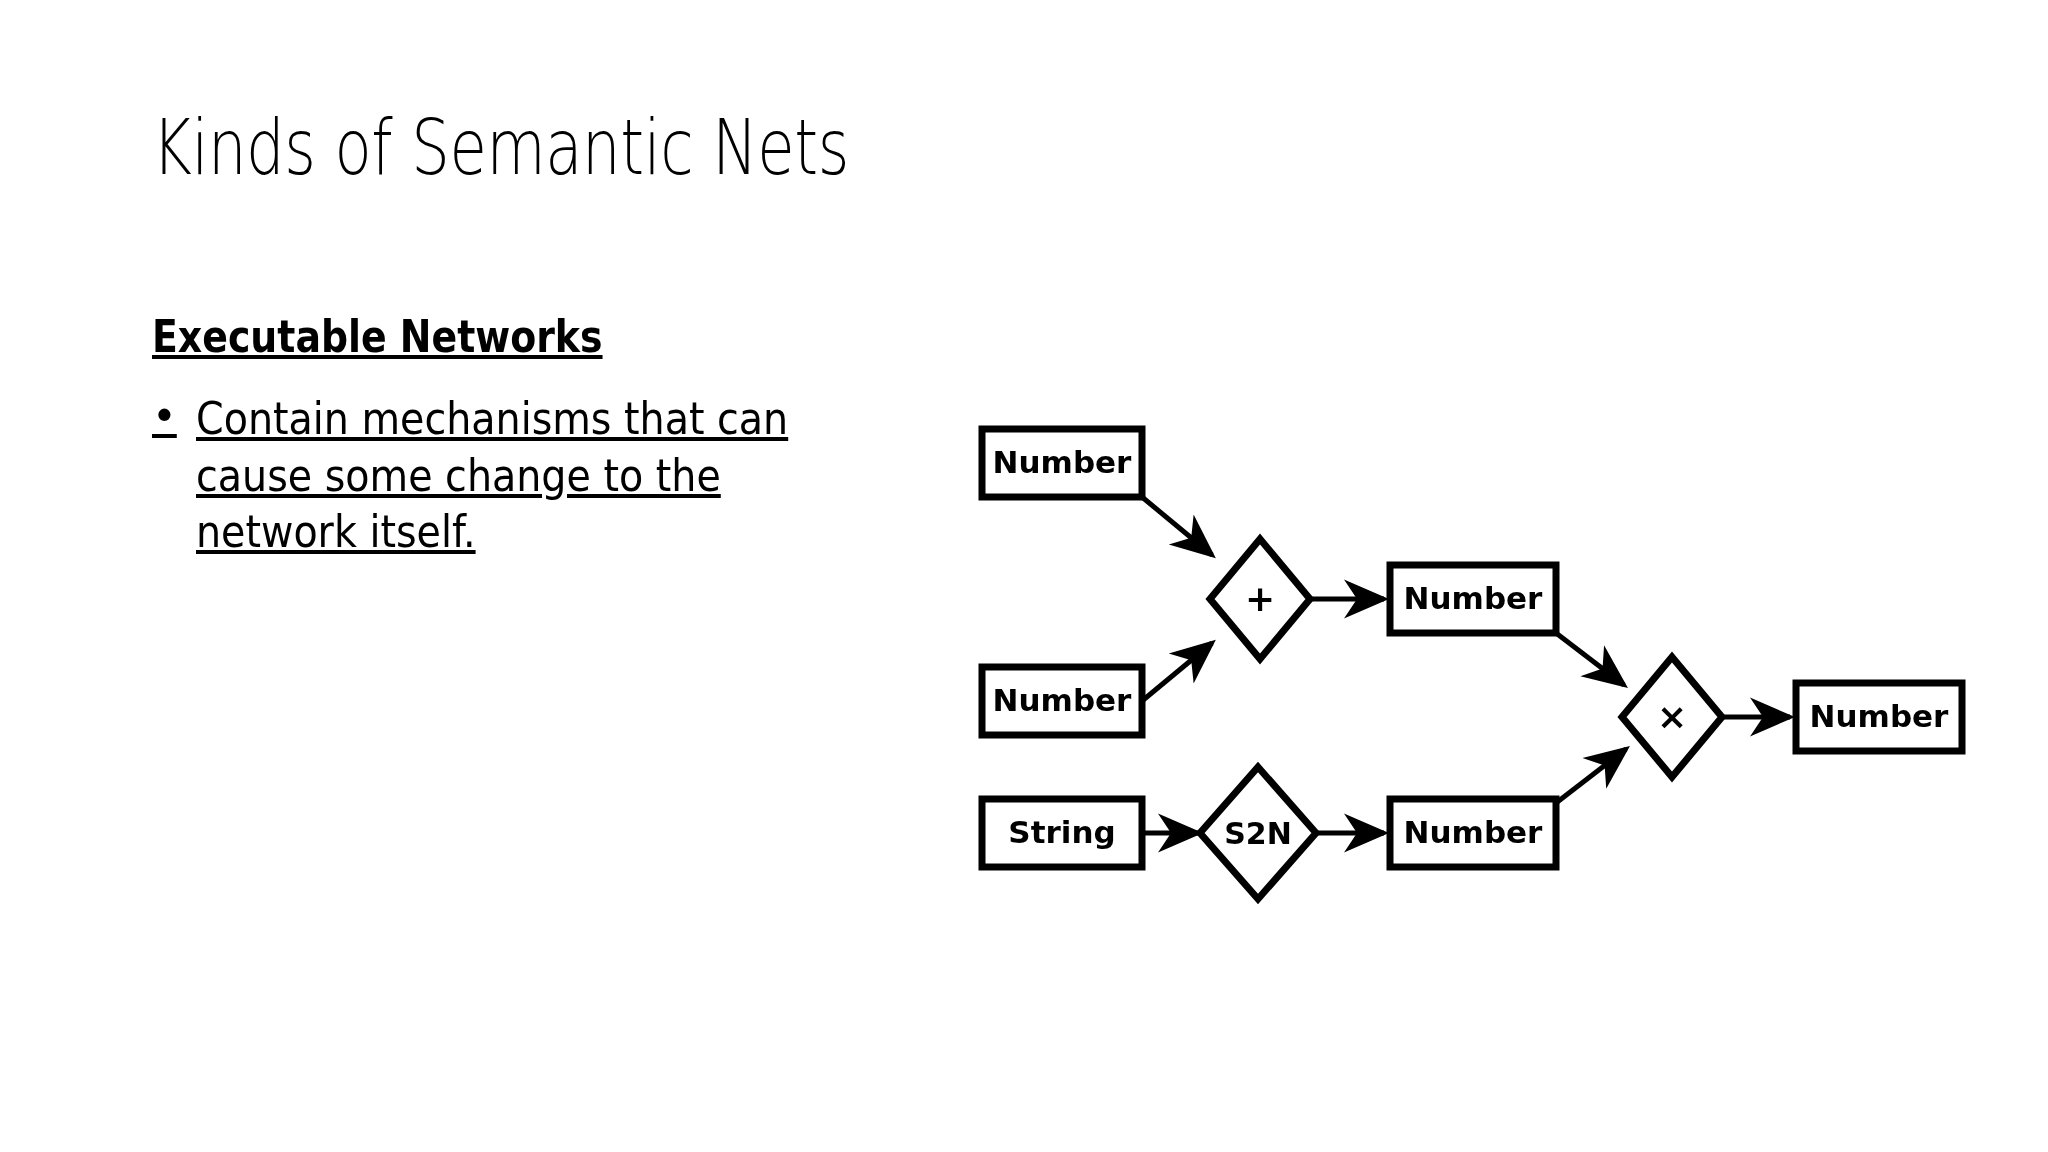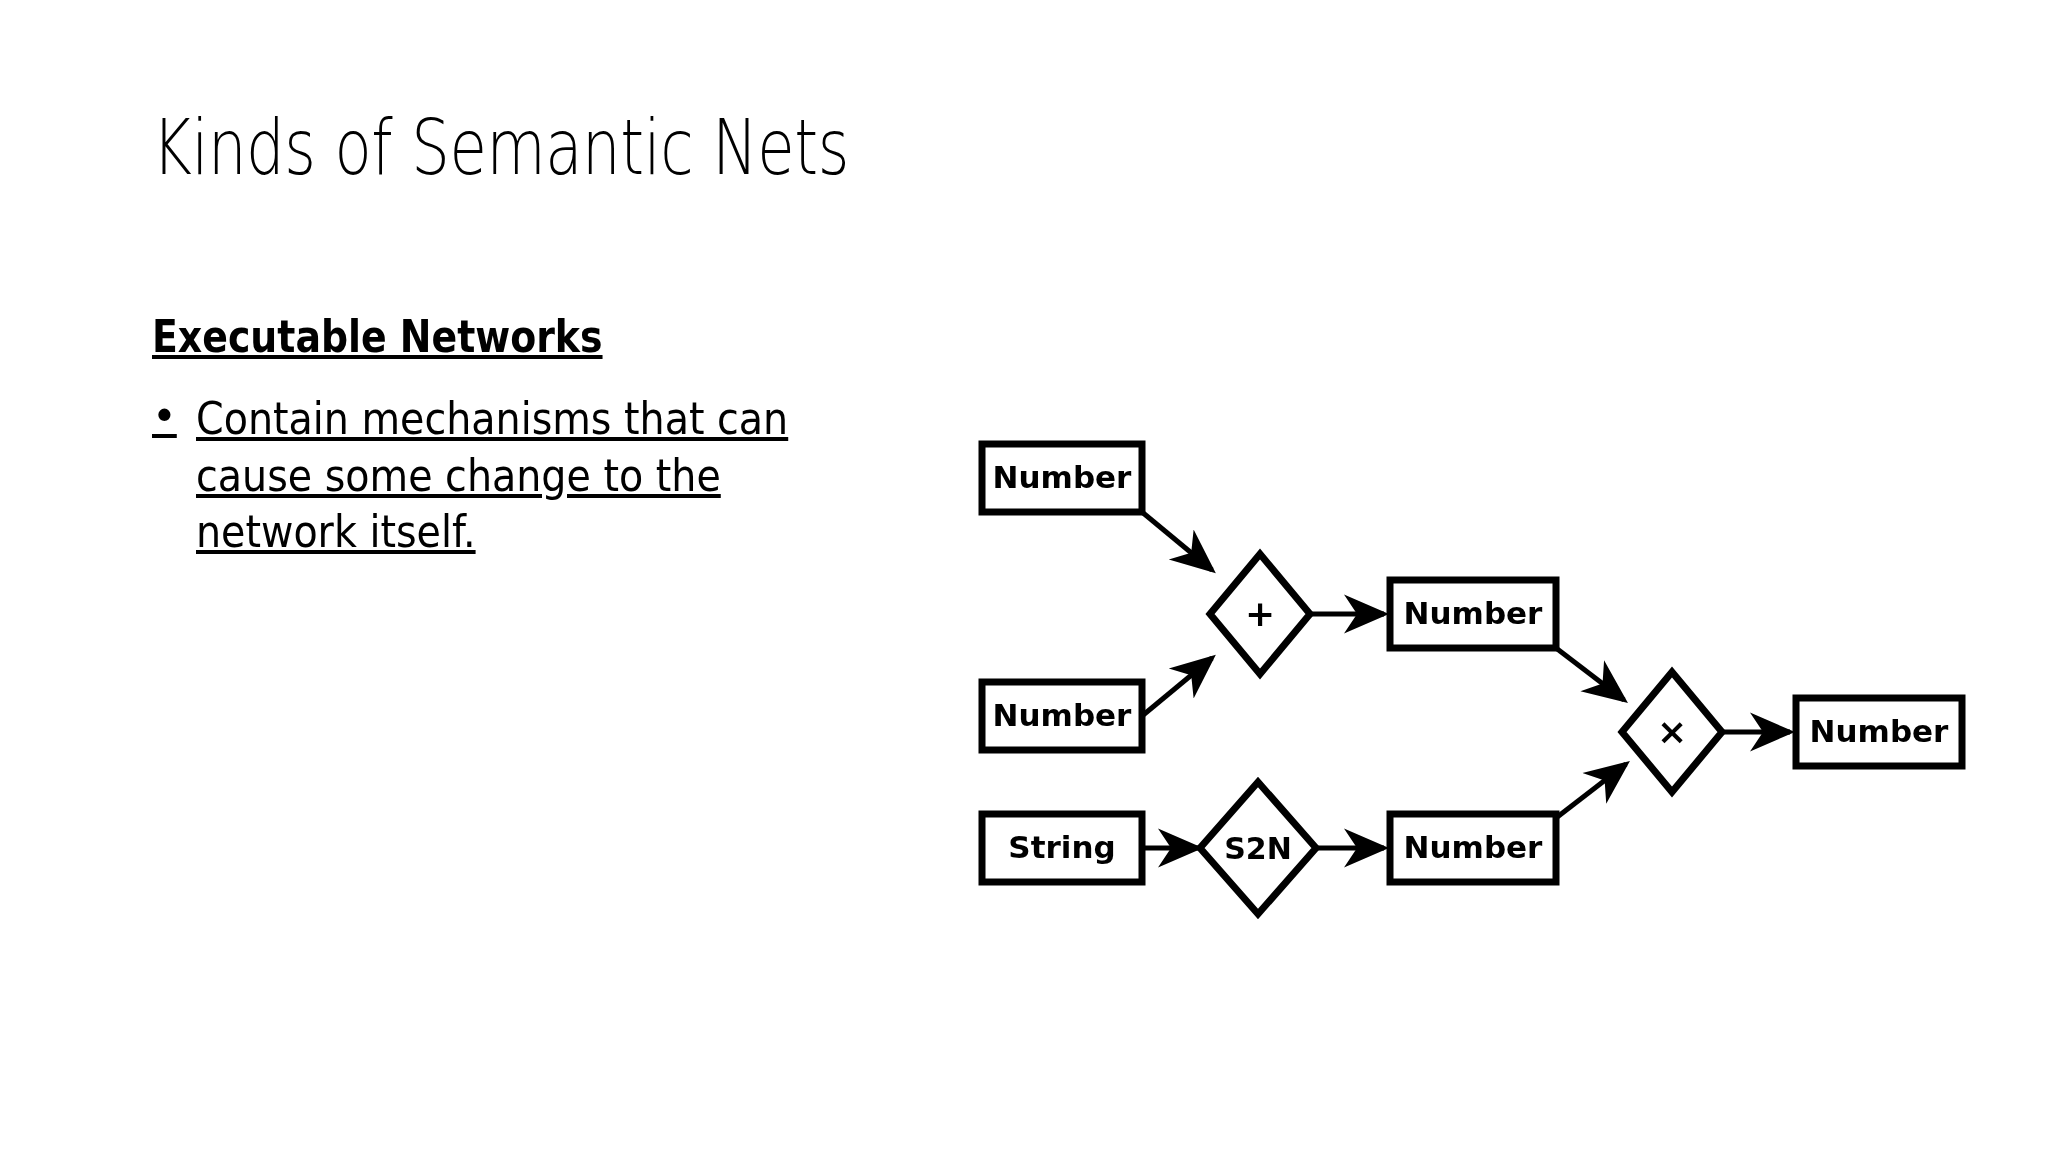--- a/index.html
+++ b/index.html
@@ -77,21 +77,21 @@
     max-width: 660px;
     transform: scaleX(0.90);
     transform-origin: left top;
     white-space: pre-line;
   }
 
   
   .diagram {
     position: absolute;
     left: 960px;
-    top: 420px;
+    top: 405px;
     width: 1070px;
     height: 520px;
   }
   .diagram svg {
     display: block;
     width: 1070px;
     height: 520px;
   }
   .node-box-rect {
     fill: #ffffff;

